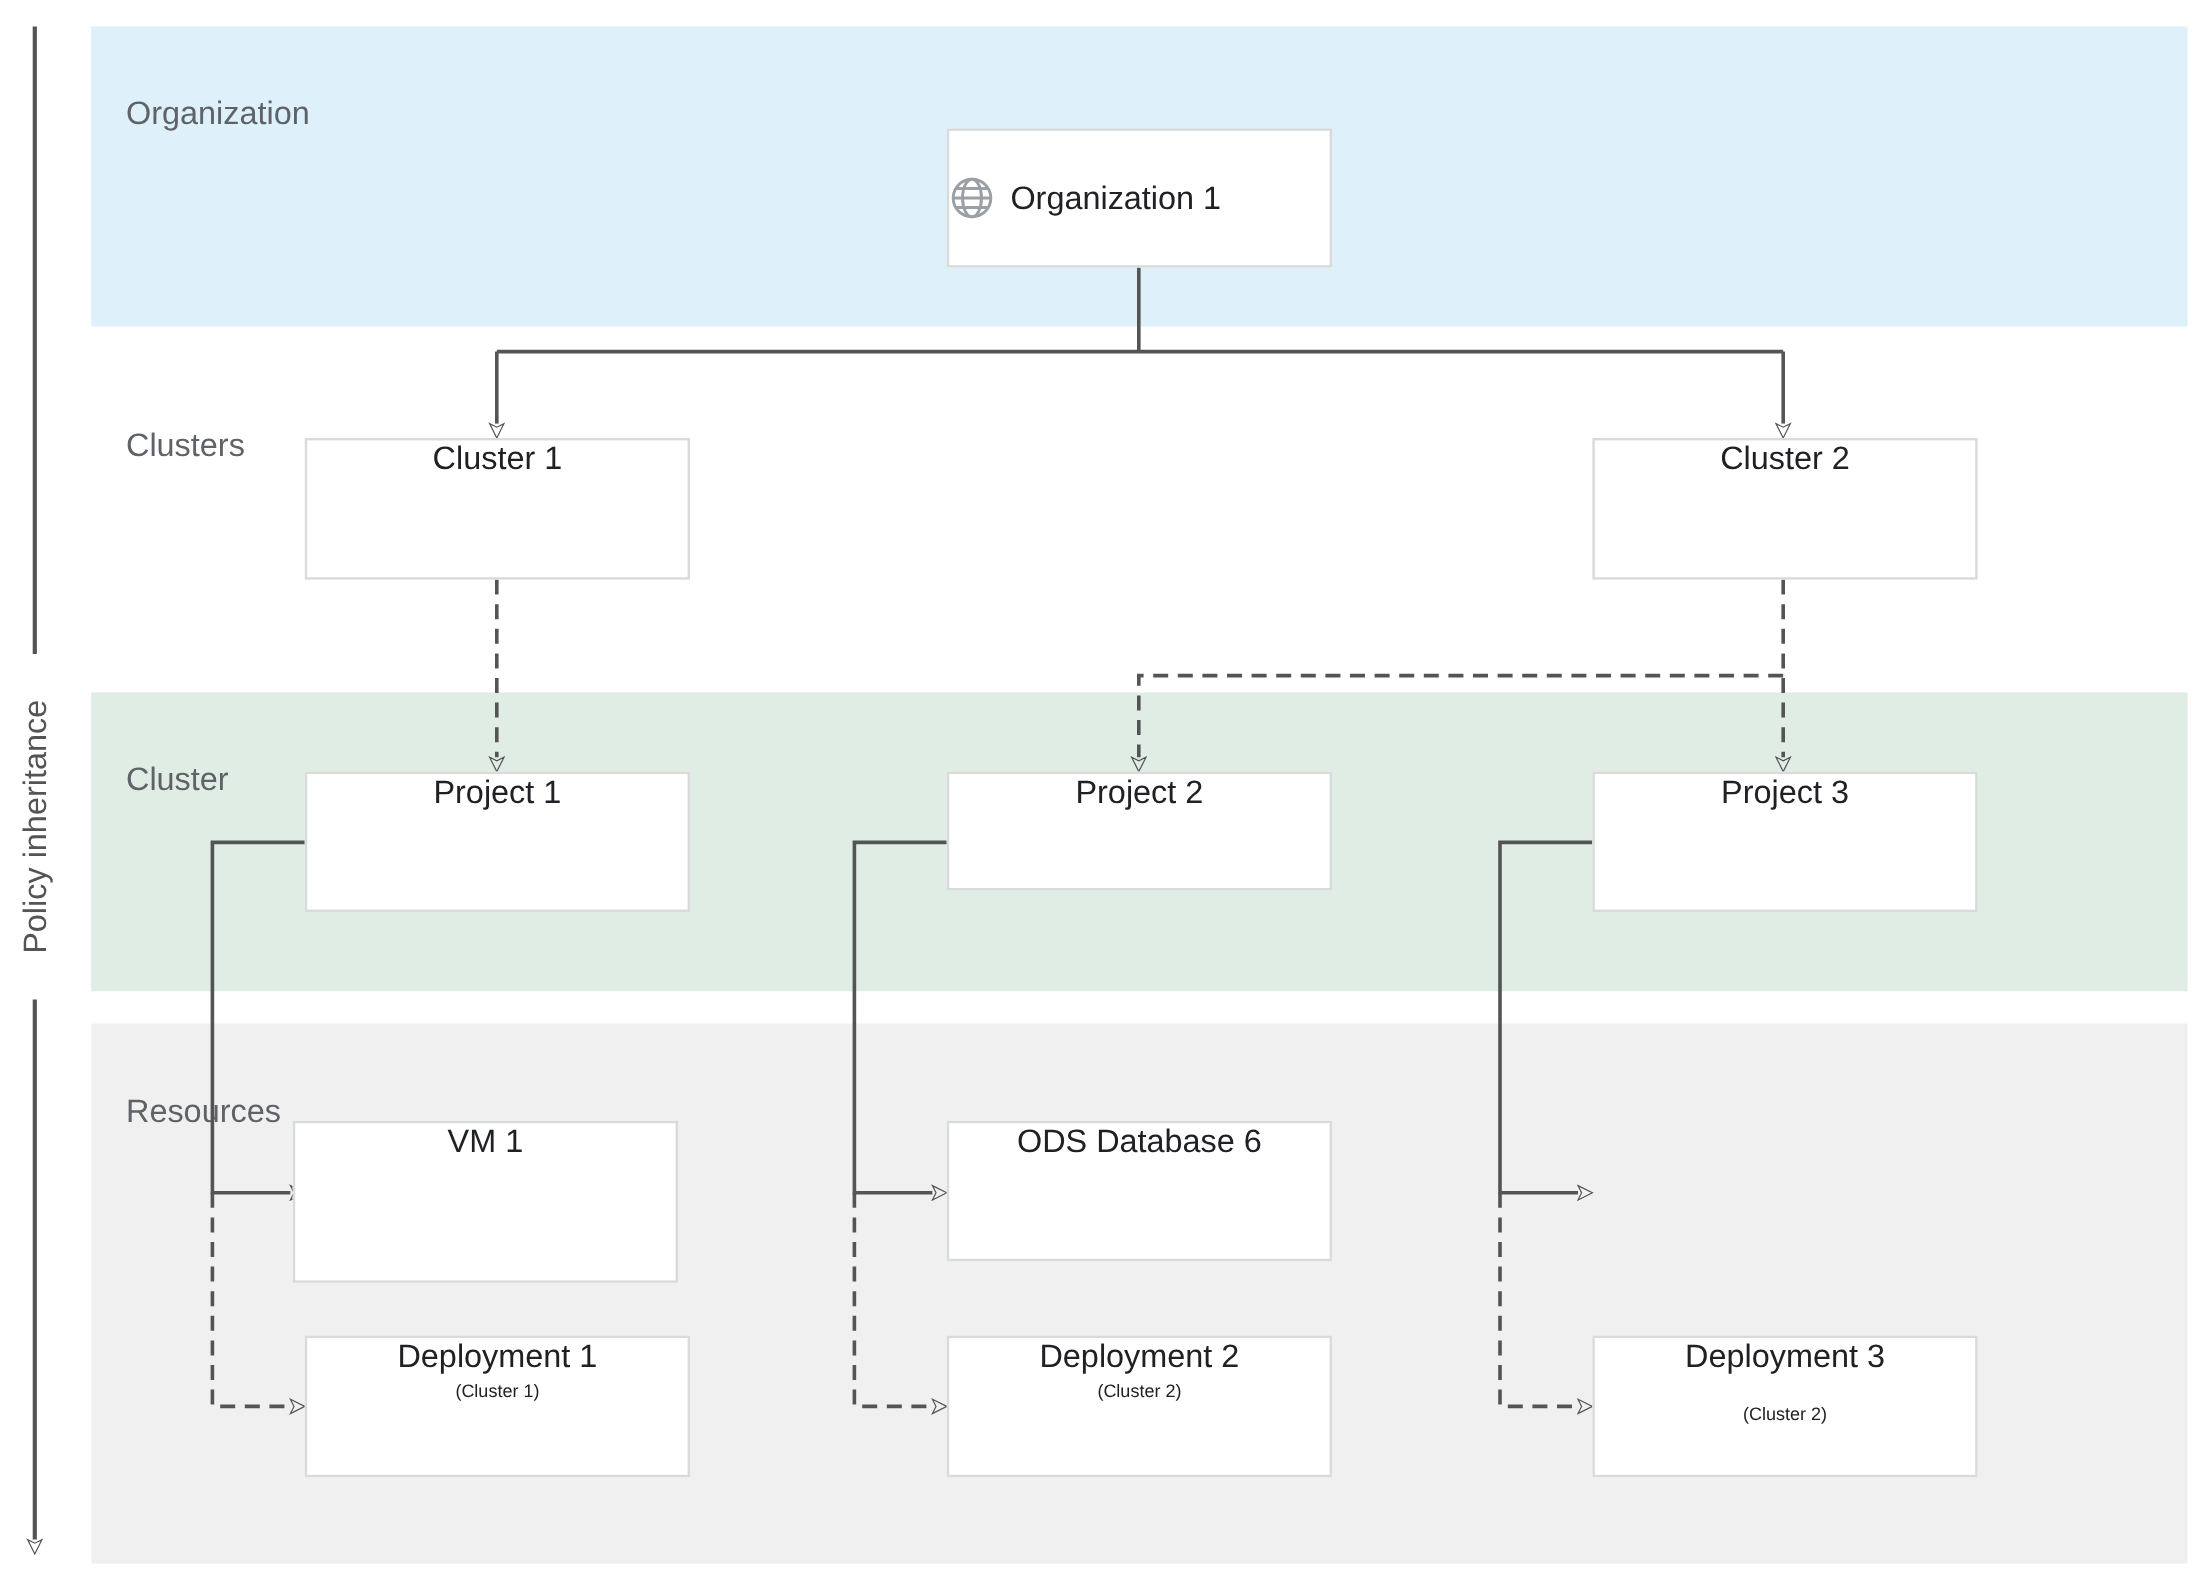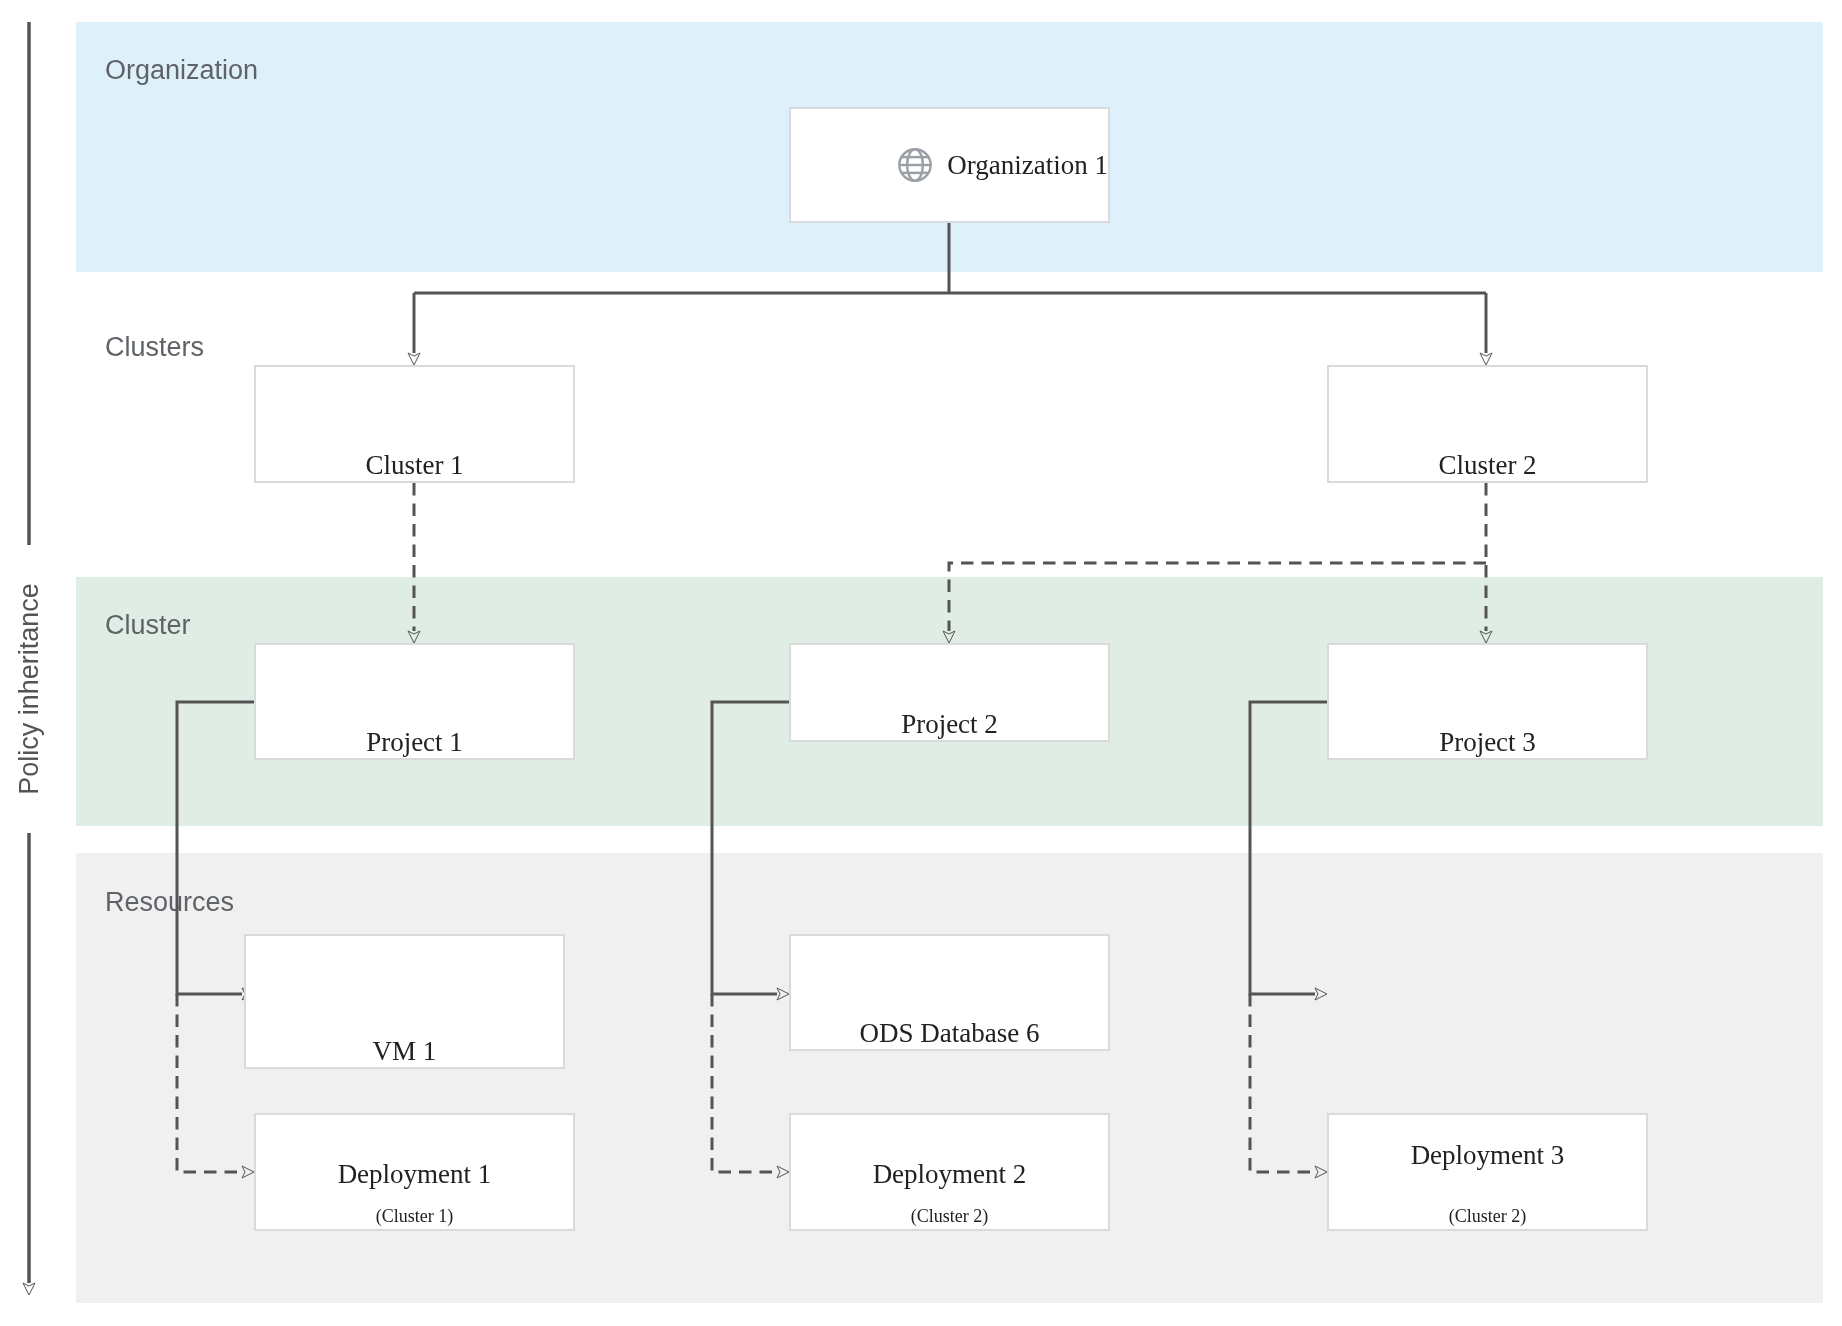--- a/index.html
+++ b/index.html
@@ -22,40 +22,40 @@
     background:#ffffff;
   }
   .band{position:absolute;left:76px;width:1747px;}
   .band-organization{top:22px;height:250px;background:var(--c-band-organization);}
   .band-projects{top:577px;height:249px;background:var(--c-band-projects);}
   .band-resources{top:853px;height:450px;background:var(--c-band-resources);}
   .band-label{
     position:absolute;left:105px;
     font-size:27px;line-height:36px;color:var(--c-band-label);
     white-space:nowrap;
+    margin-top:24px;
   }
   .wires{position:absolute;left:0;top:0;z-index:2;}
   .wires path{fill:none;stroke:var(--c-line);}
   .wire{stroke-width:3px;}
   .wire-dashed{stroke-width:3px;stroke-dasharray:12.5 8;}
   .axis-line{stroke-width:3.5px;}
   .arrowhead{fill:var(--c-line);stroke:none;}
   .node{
     position:absolute;z-index:3;
     box-sizing:border-box;
     background:var(--c-box-bg);
     border:2px solid var(--c-box-border);
-    display:flex;flex-direction:column;align-items:center;justify-content:flex-end;
+    display:flex;flex-direction:column;align-items:center;justify-content:flex-start;
     color:var(--c-text-dark);
     font-size:27px;line-height:31px;
     text-align:center;
-    font-family:Liberation Serif, serif;
   }
   .node-row{flex-direction:row;}
-  .node-sub{font-size:18px;line-height:26px;margin-top:13px;}
+  .node-sub{font-size:15px;line-height:26px;margin-top:1px;}
   .globe{margin-right:13px;flex:0 0 auto;display:block;}
   .globe *{stroke:var(--c-icon);fill:none;stroke-width:2.6;}
   .axis-label{
     position:absolute;z-index:2;
     left:29px;top:689px;
     width:420px;height:36px;
     transform:translate(-50%,-50%) rotate(-90deg);
     font-size:27px;line-height:36px;color:var(--c-line);
     text-align:center;white-space:nowrap;
   }

